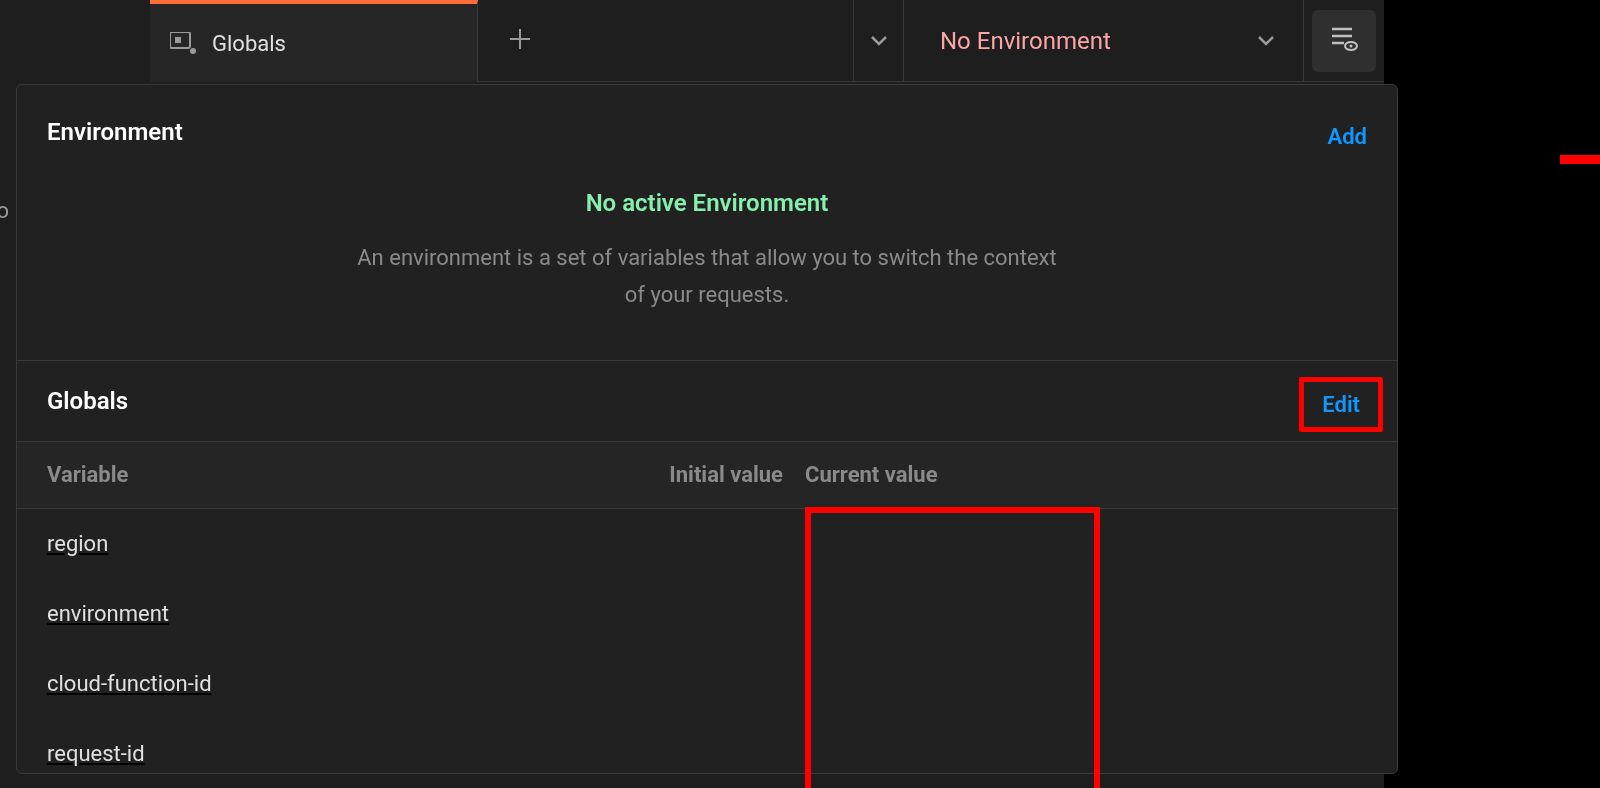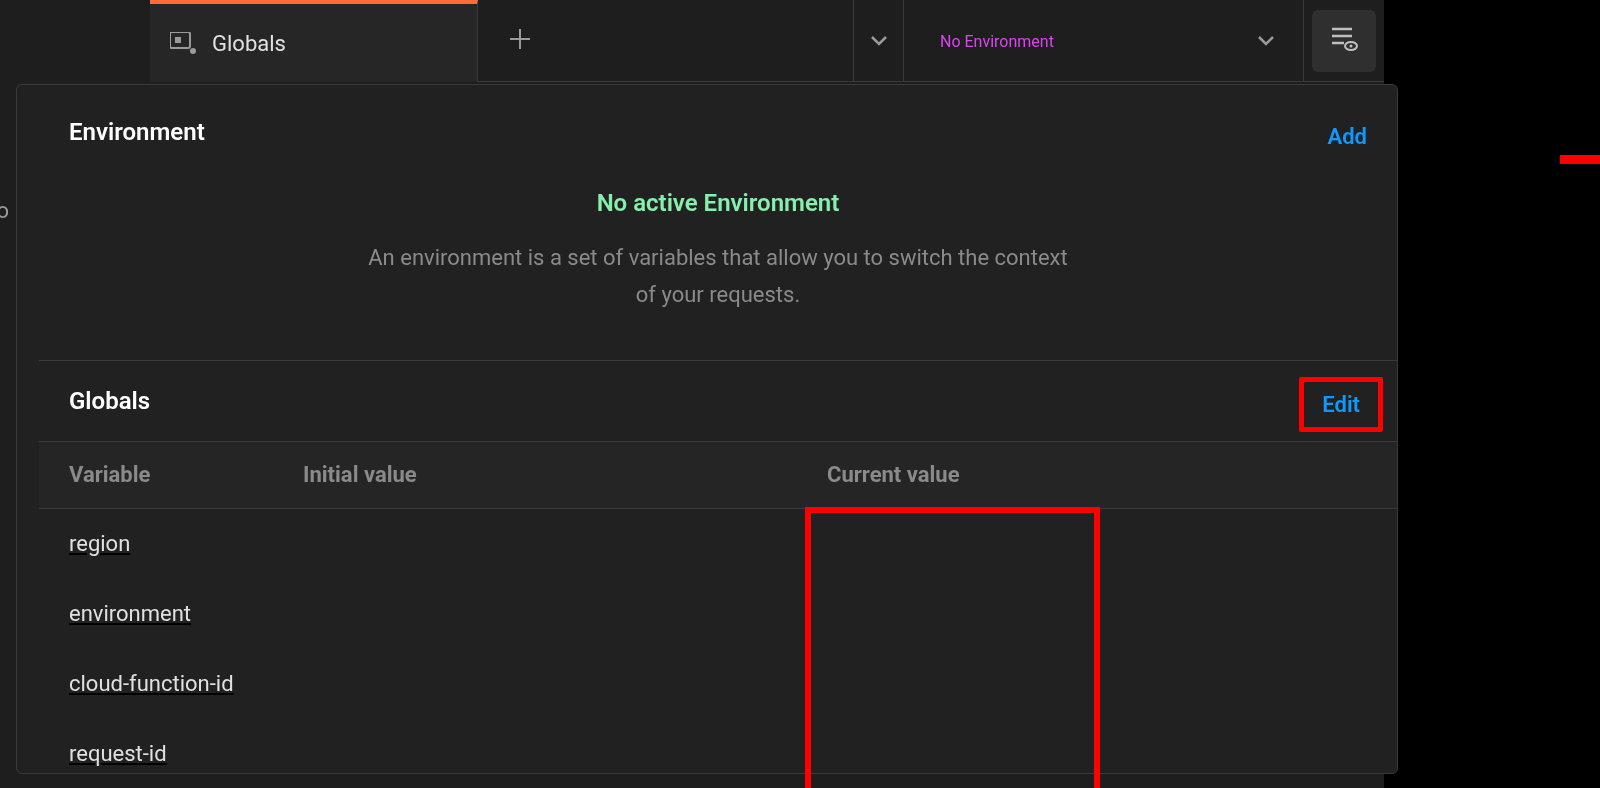--- a/index.html
+++ b/index.html
@@ -77,22 +77,22 @@
       width: 400px;
       height: 82px;
       display: flex;
       align-items: center;
       justify-content: space-between;
       padding: 0 28px 0 36px;
       border-right: 1px solid #3a3a3a;
       cursor: pointer;
     }
     .env-selector-text {
-      color: #d946ef;
-      font-size: 16px;
+      color: #fca5a5;
+      font-size: 24px;
     }
     .eye-btn {
       width: 64px;
       height: 62px;
       margin: 10px 8px;
       background: #2f2f2f;
       border-radius: 6px;
       display: flex;
       align-items: center;
       justify-content: center;
@@ -102,21 +102,20 @@
     
     .panel {
       position: absolute;
       top: 84px;
       left: 16px;
       width: 1382px;
       height: 690px;
       background: #212121;
       border: 1px solid #3a3a3a;
       border-radius: 6px;
-      padding-left: 22px;
     }
     
     .section-header {
       height: 94px;
       display: flex;
       align-items: center;
       justify-content: space-between;
       padding: 0 30px;
     }
     .section-title {
@@ -183,20 +182,21 @@
       color: #8a8a8a;
       font-size: 22px;
       font-weight: 700;
     }
     .col-variable {
       width: 264px;
       padding-left: 30px;
     }
     .col-initial {
       width: 502px;
+      text-align: right;
     }
     .col-current {
       flex: 1;
       padding-left: 22px;
     }
     
     .table-row {
       height: 70px;
       display: flex;
       align-items: center;

